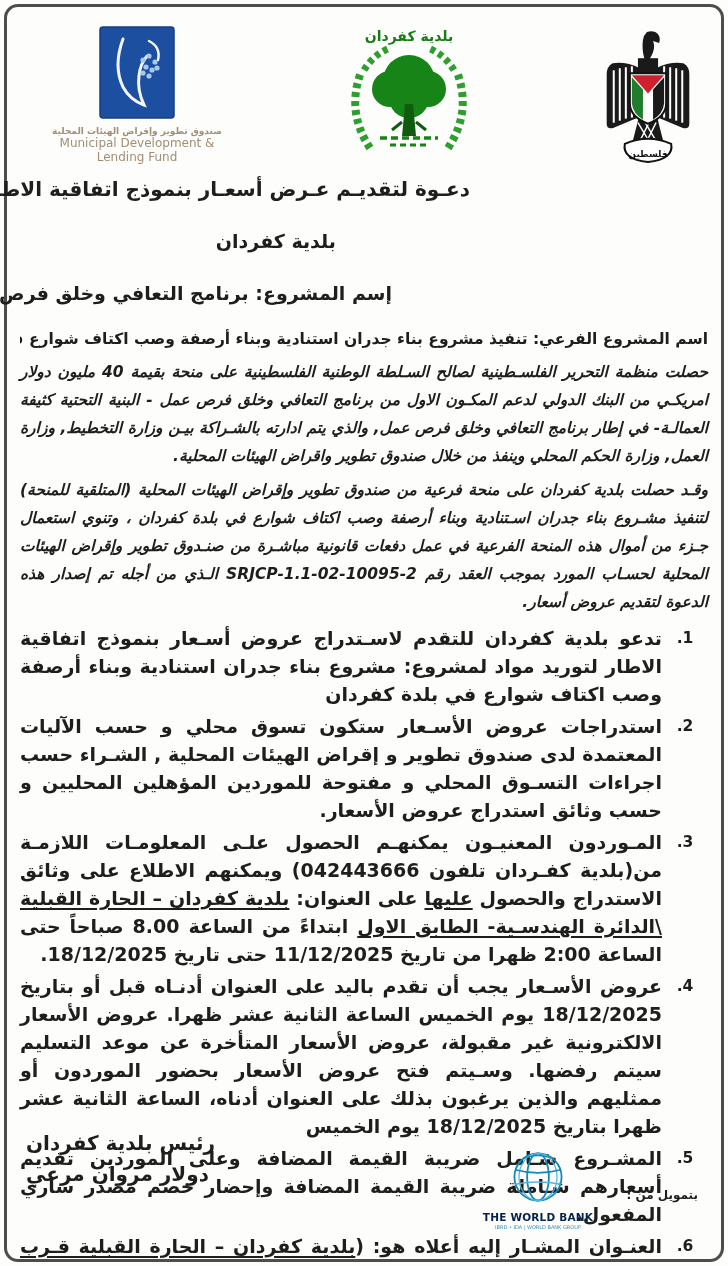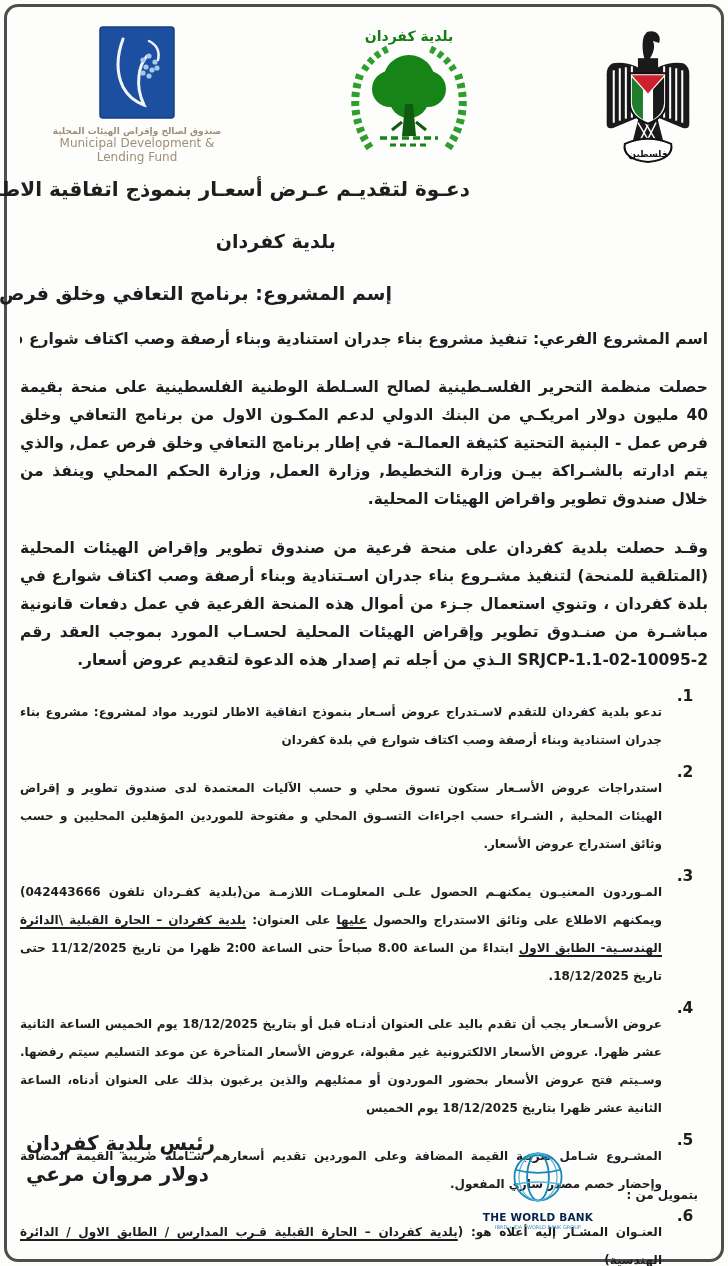--- a/index.html
+++ b/index.html
@@ -39,29 +39,29 @@
   .t1{margin:16px 238px 0 0;}
   .t2{margin:26px 372px 0 0;font-size:19px;}
   .t3{margin:26px 316px 0 0;font-size:19px;}
   .subproject{
     margin-top:20px;
     font-size:15.5px;line-height:26px;
     white-space:nowrap;overflow:hidden;
   }
   
   .para{
-    margin-top:21px;
+    margin-top:6px;
     font-size:15.5px;line-height:28px;
-    text-align:justify;text-justify:inter-word;
+    text-align:justify;text-justify:inter-word;font-style:italic;
   }
   
   .list{margin-top:8px;}
   .li{display:flex;margin-bottom:4px;}
   .li .num{flex:0 0 46px;text-align:center;font-size:15.5px;line-height:28px;}
-  .li .li-text{flex:1;font-size:12px;line-height:28px;text-align:justify;text-justify:inter-word;margin-top:16px;}
+  .li .li-text{flex:1;font-size:19px;line-height:28px;text-align:justify;text-justify:inter-word;}
   .u{text-decoration:underline;text-underline-offset:3px;text-decoration-thickness:1.5px;}
   
   .signature{
     position:absolute;left:26px;top:1128px;
     text-align:left;font-size:20px;line-height:31px;font-weight:700;color:#1e1e1e;
   }
   .funding-label{
     position:absolute;right:30px;top:1188px;
     font-size:12px;font-weight:700;color:#1e1e1e;
   }
@@ -89,21 +89,21 @@
           <circle cx="44" cy="34" r="2.6"></circle>
             <circle cx="50" cy="30" r="2.6"></circle>
             <circle cx="56" cy="36" r="2.6"></circle>
           <circle cx="47" cy="41" r="2.6"></circle>
             <circle cx="53" cy="44" r="2.6"></circle>
             <circle cx="58" cy="42" r="2.6"></circle>
           <circle cx="50" cy="50" r="2.6"></circle>
             <circle cx="44" cy="47" r="2.6"></circle>
         </g>
       </svg>
-      <div class="mdlf-caption-ar">صندوق لصالح وإقراض الهيئات المحلية</div>
+      <div class="mdlf-caption-ar">صندوق تطوير وإقراض الهيئات المحلية</div>
       <div class="mdlf-caption-en">Municipal Development &amp; Lending Fund</div>
     </div>
 
     <div class="muni-block">
       <svg width="146" height="142" viewBox="0 0 146 142">
         <text x="73" y="17" text-anchor="middle" font-size="14" font-weight="bold" fill="#157d15">بلدية كفردان</text>
         <path d="M34 124 Q10 88 25 48" fill="none" stroke="#2f9e2f" stroke-width="8" stroke-dasharray="5 4"></path>
         <path d="M112 124 Q136 88 121 48" fill="none" stroke="#2f9e2f" stroke-width="8" stroke-dasharray="5 4"></path>
         <path d="M28 46 Q38 30 54 24" fill="none" stroke="#2f9e2f" stroke-width="7" stroke-dasharray="5 4"></path>
         <path d="M118 46 Q108 30 92 24" fill="none" stroke="#2f9e2f" stroke-width="7" stroke-dasharray="5 4"></path>

